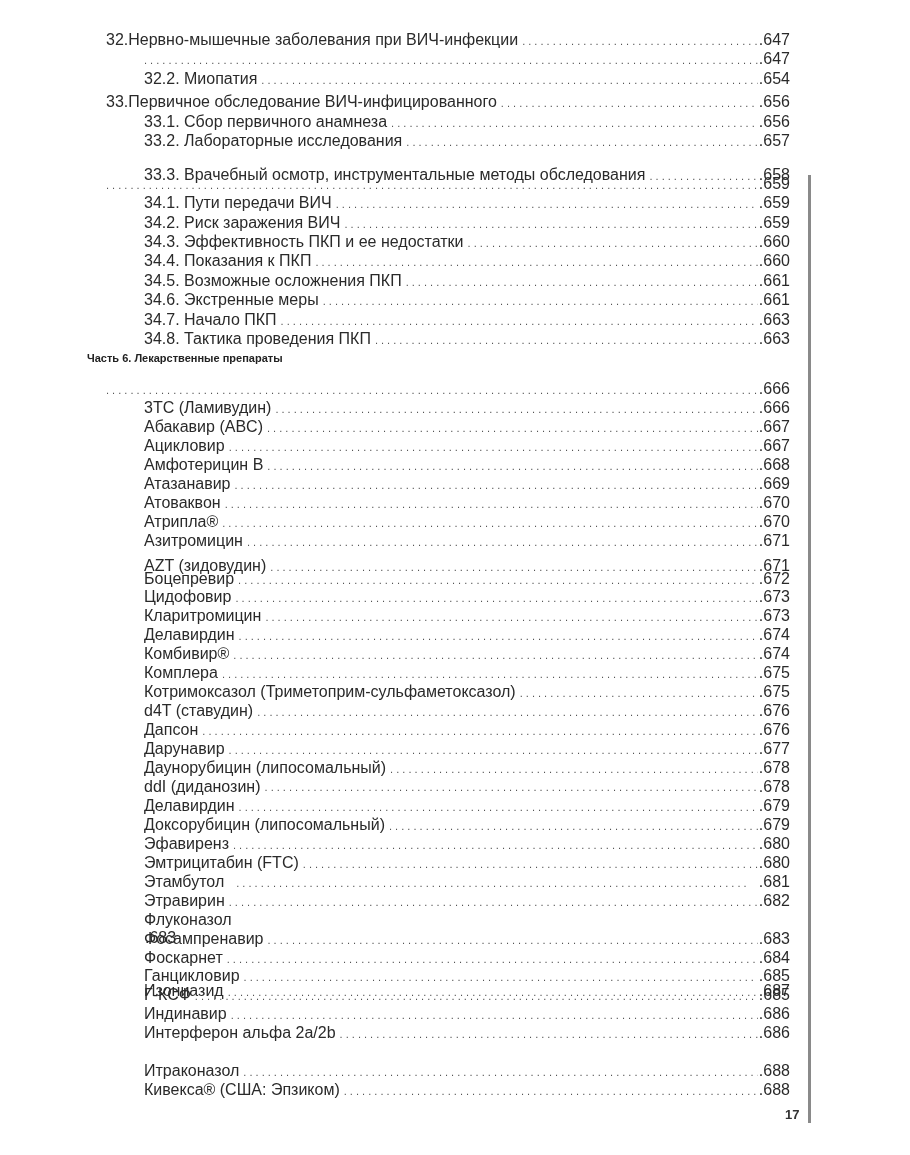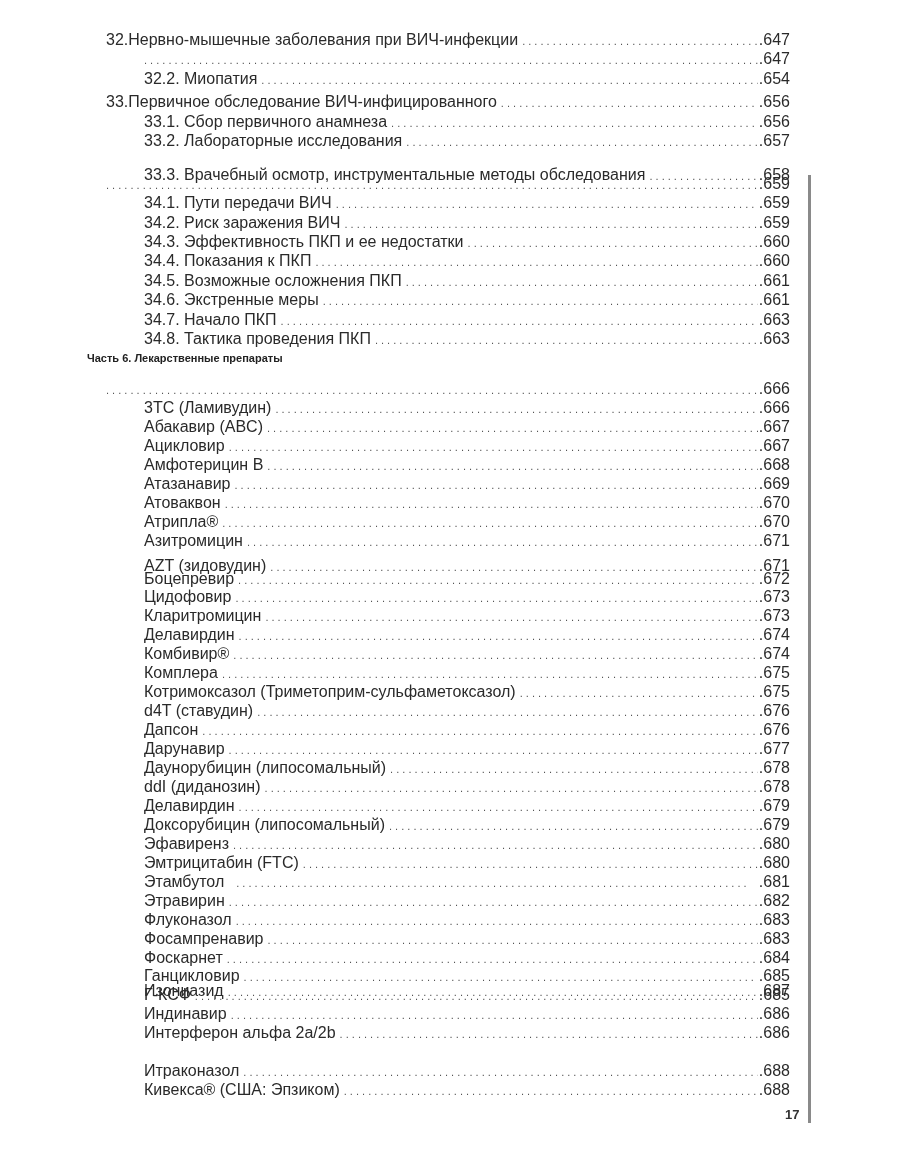--- a/index.html
+++ b/index.html
@@ -201,21 +201,21 @@
     <div class="row lvl2" style="top: 740.05px;">
       <span class="title">Дарунавир</span>
       <span class="dots"></span>
       <span class="page">.677</span>
     </div>
     <div class="row lvl2" style="top: 759px;">
       <span class="title">Даунорубицин (липосомальный)</span>
       <span class="dots"></span>
       <span class="page">.678</span>
     </div>
-    <div class="row lvl2" style="top: 777.95px;">
+    <div class="row lvl2" style="top: 777.95px; align-items: center;">
       <span class="title">ddI (диданозин)</span>
       <span class="dots"></span>
       <span class="page">.678</span>
     </div>
     <div class="row lvl2" style="top: 796.9px;">
       <span class="title">Делавирдин</span>
       <span class="dots"></span>
       <span class="page">.679</span>
     </div>
     <div class="row lvl2" style="top: 815.85px;">
@@ -236,21 +236,21 @@
     <div class="row lvl2" style="top: 872.7px; gap: 8px;">
       <span class="title">Этамбутол</span>
       <span class="dots"></span>
       <span class="page">.681</span>
     </div>
     <div class="row lvl2" style="top: 891.65px;">
       <span class="title">Этравирин</span>
       <span class="dots"></span>
       <span class="page">.682</span>
     </div>
-    <div class="row lvl2" style="top: 910.6px;">
+    <div class="row lvl2" style="top: 910.6px; flex-direction: column;">
       <span class="title">Флуконазол</span>
       <span class="dots"></span>
       <span class="page">.683</span>
     </div>
     <div class="row lvl2" style="top: 929.55px;">
       <span class="title">Фосампренавир</span>
       <span class="dots"></span>
       <span class="page">.683</span>
     </div>
     <div class="row lvl2" style="top: 948.5px;">

